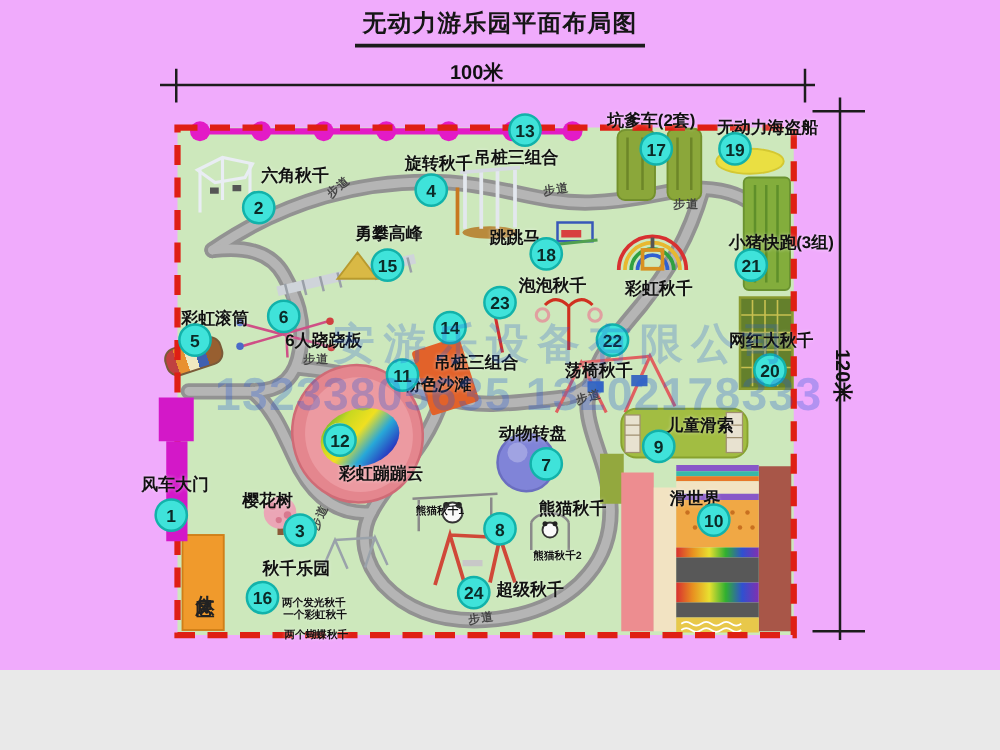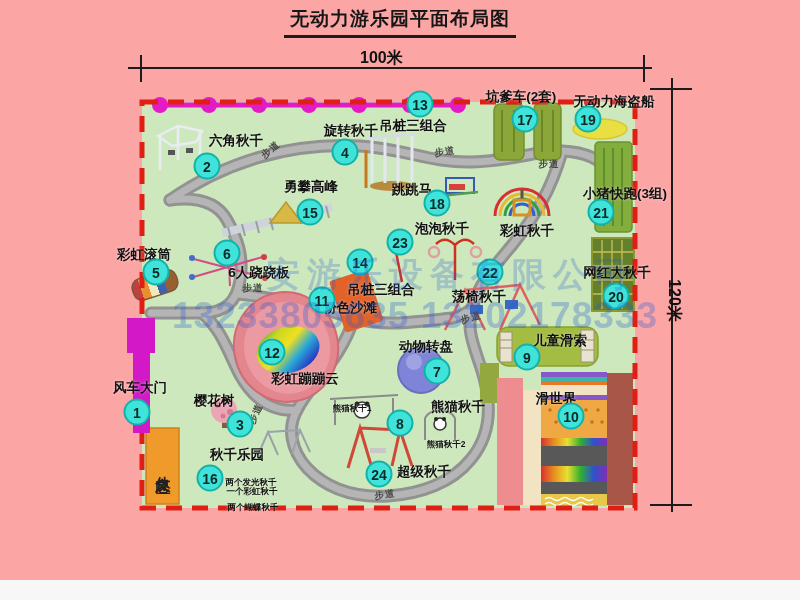--- a/index.html
+++ b/index.html
@@ -1,17 +1,17 @@
 <!DOCTYPE html>
 <html><head>
 <meta charset="utf-8">
 <style>
   html,body{margin:0;padding:0;}
   body{font-family:"Liberation Sans",sans-serif;background:#e9e9e9;}
-  #stage{position:relative;width:800px;height:600px;background:#fca5a5;overflow:hidden;}
+  #stage{position:relative;width:800px;height:536px;background:#f0abfc;overflow:hidden;}
   .title-wrap{position:absolute;top:6px;left:0;width:800px;text-align:center;}
   .title-wrap span{display:inline-block;font-size:19px;font-weight:bold;color:#161616;
      border-bottom:3px solid #1c1c1c;padding:0 6px 3px 6px;letter-spacing:1px;}
   svg{position:absolute;left:0;top:0;}
   #markers{position:absolute;left:0;top:0;width:800px;height:600px;pointer-events:none;}
   .badge{position:absolute;width:27px;height:27px;border-radius:50%;
      background:#3fe3da;border:2px solid #12b2aa;box-sizing:border-box;
      transform:translate(-50%,-50%);display:flex;align-items:center;justify-content:center;
      font-size:14px;font-weight:bold;color:#0b2b28;z-index:12;}
   .mlabel{position:absolute;transform:translate(-50%,-50%);white-space:nowrap;
@@ -320,21 +320,21 @@
   <div id="markers">
       <div class="badge" style="left: 137px; top: 412px;">1</div>
       <div class="mlabel" style="left: 140px; top: 388px;">风车大门</div>
       <div class="badge" style="left: 207px; top: 166px;">2</div>
       <div class="mlabel" style="left: 236px; top: 141px;">六角秋千</div>
       <div class="badge" style="left: 240px; top: 424px;">3</div>
       <div class="mlabel" style="left: 214px; top: 401px;">樱花树</div>
       <div class="badge" style="left: 345px; top: 152px;">4</div>
       <div class="mlabel" style="left: 351px; top: 131px;">旋转秋千</div>
       <div class="badge" style="left: 156px; top: 272px;">5</div>
-      <div class="mlabel" style="left: 144px; top: 255px;">彩虹滚筒</div>
+      <div class="mlabel" style="left: 172px; top: 255px;">彩虹滚筒</div>
       <div class="badge" style="left: 227px; top: 253px;">6</div>
       <div class="mlabel" style="left: 259px; top: 273px;">6人跷跷板</div>
       <div class="badge" style="left: 437px; top: 371px;">7</div>
       <div class="mlabel" style="left: 426px; top: 347px;">动物转盘</div>
       <div class="badge" style="left: 400px; top: 423px;">8</div>
       <div class="mlabel" style="left: 458px; top: 407px;">熊猫秋千</div>
       <div class="badge" style="left: 527px; top: 357px;">9</div>
       <div class="mlabel" style="left: 560px; top: 341px;">儿童滑索</div>
       <div class="badge" style="left: 571px; top: 416px;">10</div>
       <div class="mlabel" style="left: 556px; top: 399px;">滑世界</div>

